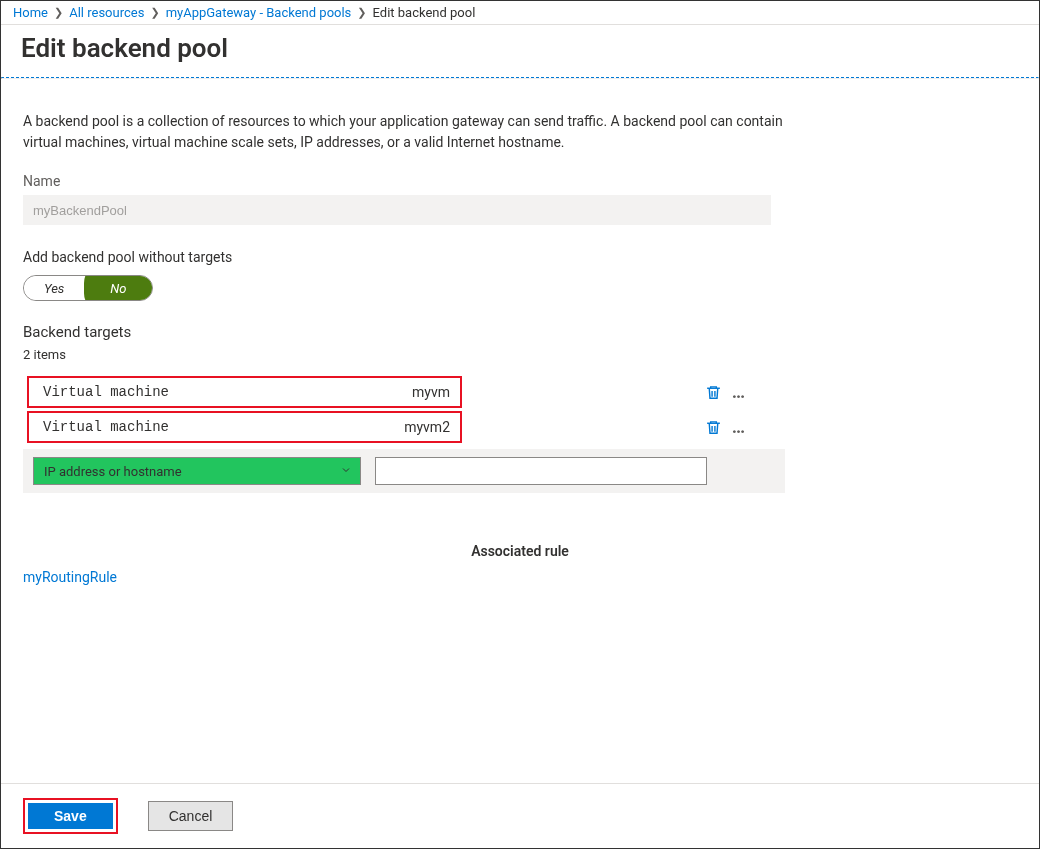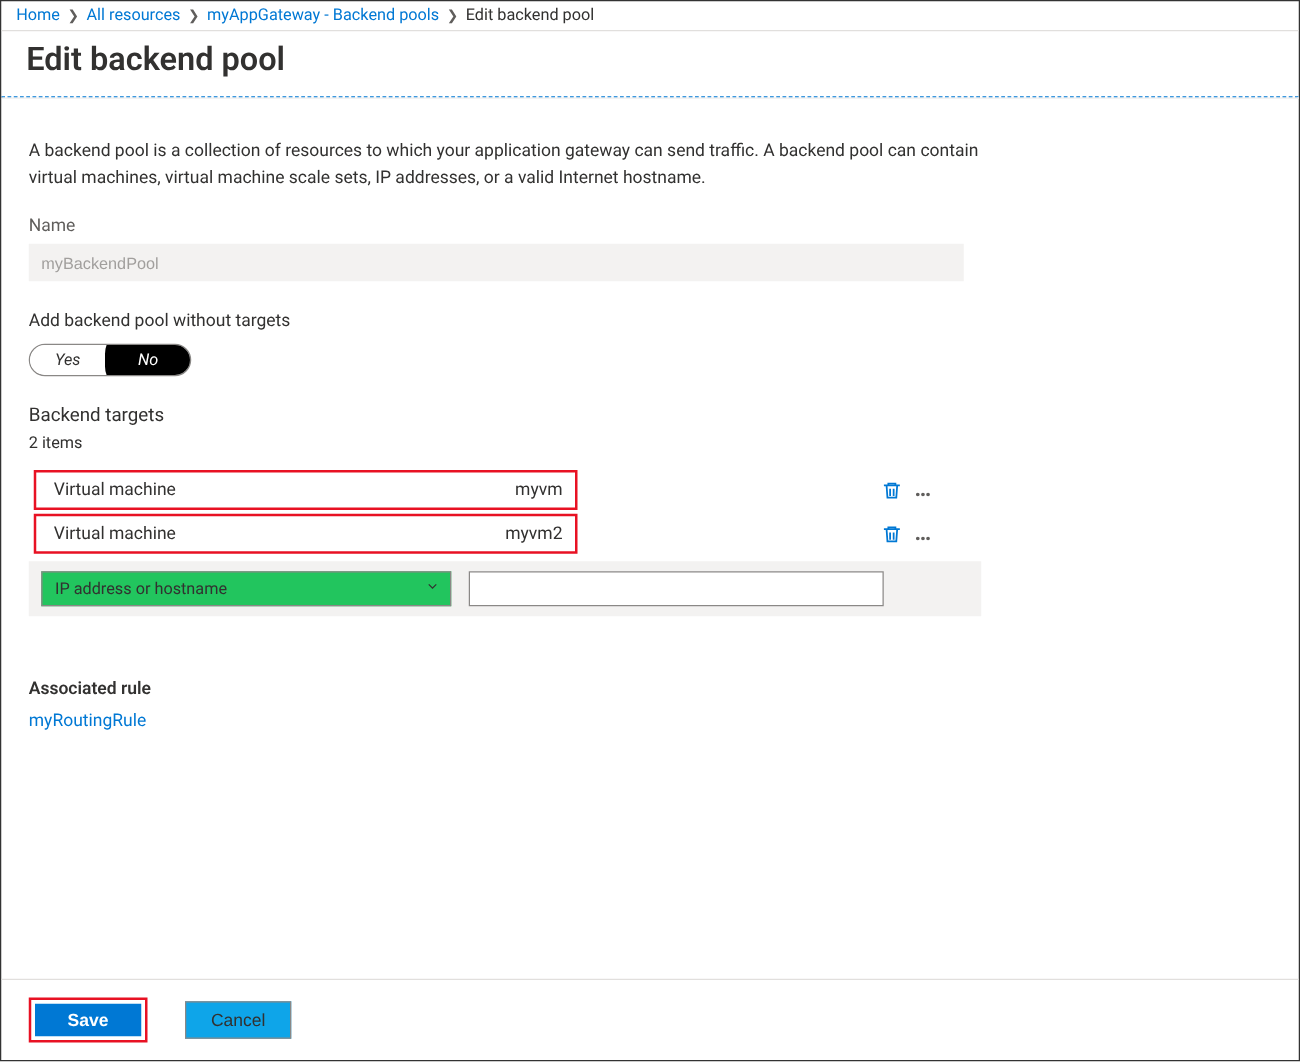--- a/index.html
+++ b/index.html
@@ -82,21 +82,21 @@
     display:inline-flex;
     align-items:center;
     justify-content:center;
     font-size:13px;
     height:24px;
     padding:0 20px;
     cursor:pointer;
     font-style:italic;
   }
   .pill .on{background:#fff;color:#323130;border-radius:20px;}
-  .pill .sel{background:#000000;color:#fff;border-radius:20px;margin:-1px -1px -1px 0;height:26px;padding:12px 26px;font-weight:400;}
+  .pill .sel{background:#4d7c0f;color:#fff;border-radius:20px;margin:-1px -1px -1px 0;height:26px;padding:12px 26px;font-weight:400;}
   .targets-title{font-size:15px;margin-bottom:6px;}
   .items-count{font-size:13px;margin-bottom:14px;}
   
   .thead{
     display:flex;
     font-weight:600;
     font-size:13px;
     padding:0 0 6px 18px;
   }
   .col-type{width:350px;}
@@ -111,21 +111,21 @@
     display:flex;
     align-items:center;
     width:435px;
     height:32px;
     border:2px solid #e81123;
     box-sizing:border-box;
     padding:0 10px 0 14px;
     font-size:14px;
     margin-left:4px;
   }
-  .row-box .c1{flex:0 0 350px;}
+  .row-box .c1{flex:0 0 350px;font-family:Liberation Mono, monospace;}
   .row-box .c2{flex:1;text-align:right;}
   .row-gap{flex:1;}
   .row-actions{display:flex;align-items:center;gap:10px;margin-right:270px;}
   .trash-icon svg{width:17px;height:17px;display:block;}
   .dots{color:#605e5c;letter-spacing:2px;font-weight:bold;line-height:8px;font-size:18px;}
   
   .addrow{
     background:#f3f2f1;
     display:flex;
     align-items:center;
@@ -151,21 +151,21 @@
     width:332px;
     height:28px;
     border:1px solid #8a8886;
     background:#fff;
     box-sizing:border-box;
     padding:0 8px;
     font-size:13px;
   }
   
   .assoc{margin-top:50px;}
-  .assoc h4{font-weight:600;font-size:14px;margin:0 0 10px 0;}
+  .assoc h4{font-weight:600;font-size:14px;margin:0 0 10px 0;text-align:center;}
   .assoc a{color:#0078d4;text-decoration:none;font-size:14px;}
   
   .footer{
     position:absolute;
     bottom:0;
     left:0;
     right:0;
     border-top:1px solid #e1dfdd;
     padding:14px 22px;
     display:flex;
@@ -179,21 +179,21 @@
   .btn-primary{
     background:#0078d4;
     color:#fff;
     border:none;
     font-size:14px;
     font-weight:600;
     padding:5px 26px;
     cursor:pointer;
   }
   .btn-secondary{
-    background:#0ea5e9;
+    background:#e5e5e5;
     color:#323130;
     border:1px solid #8a8886;
     font-size:14px;
     padding:5px 20px;
     cursor:pointer;
     align-self:center;
     height:30px;
   }
 </style>
 </head>

